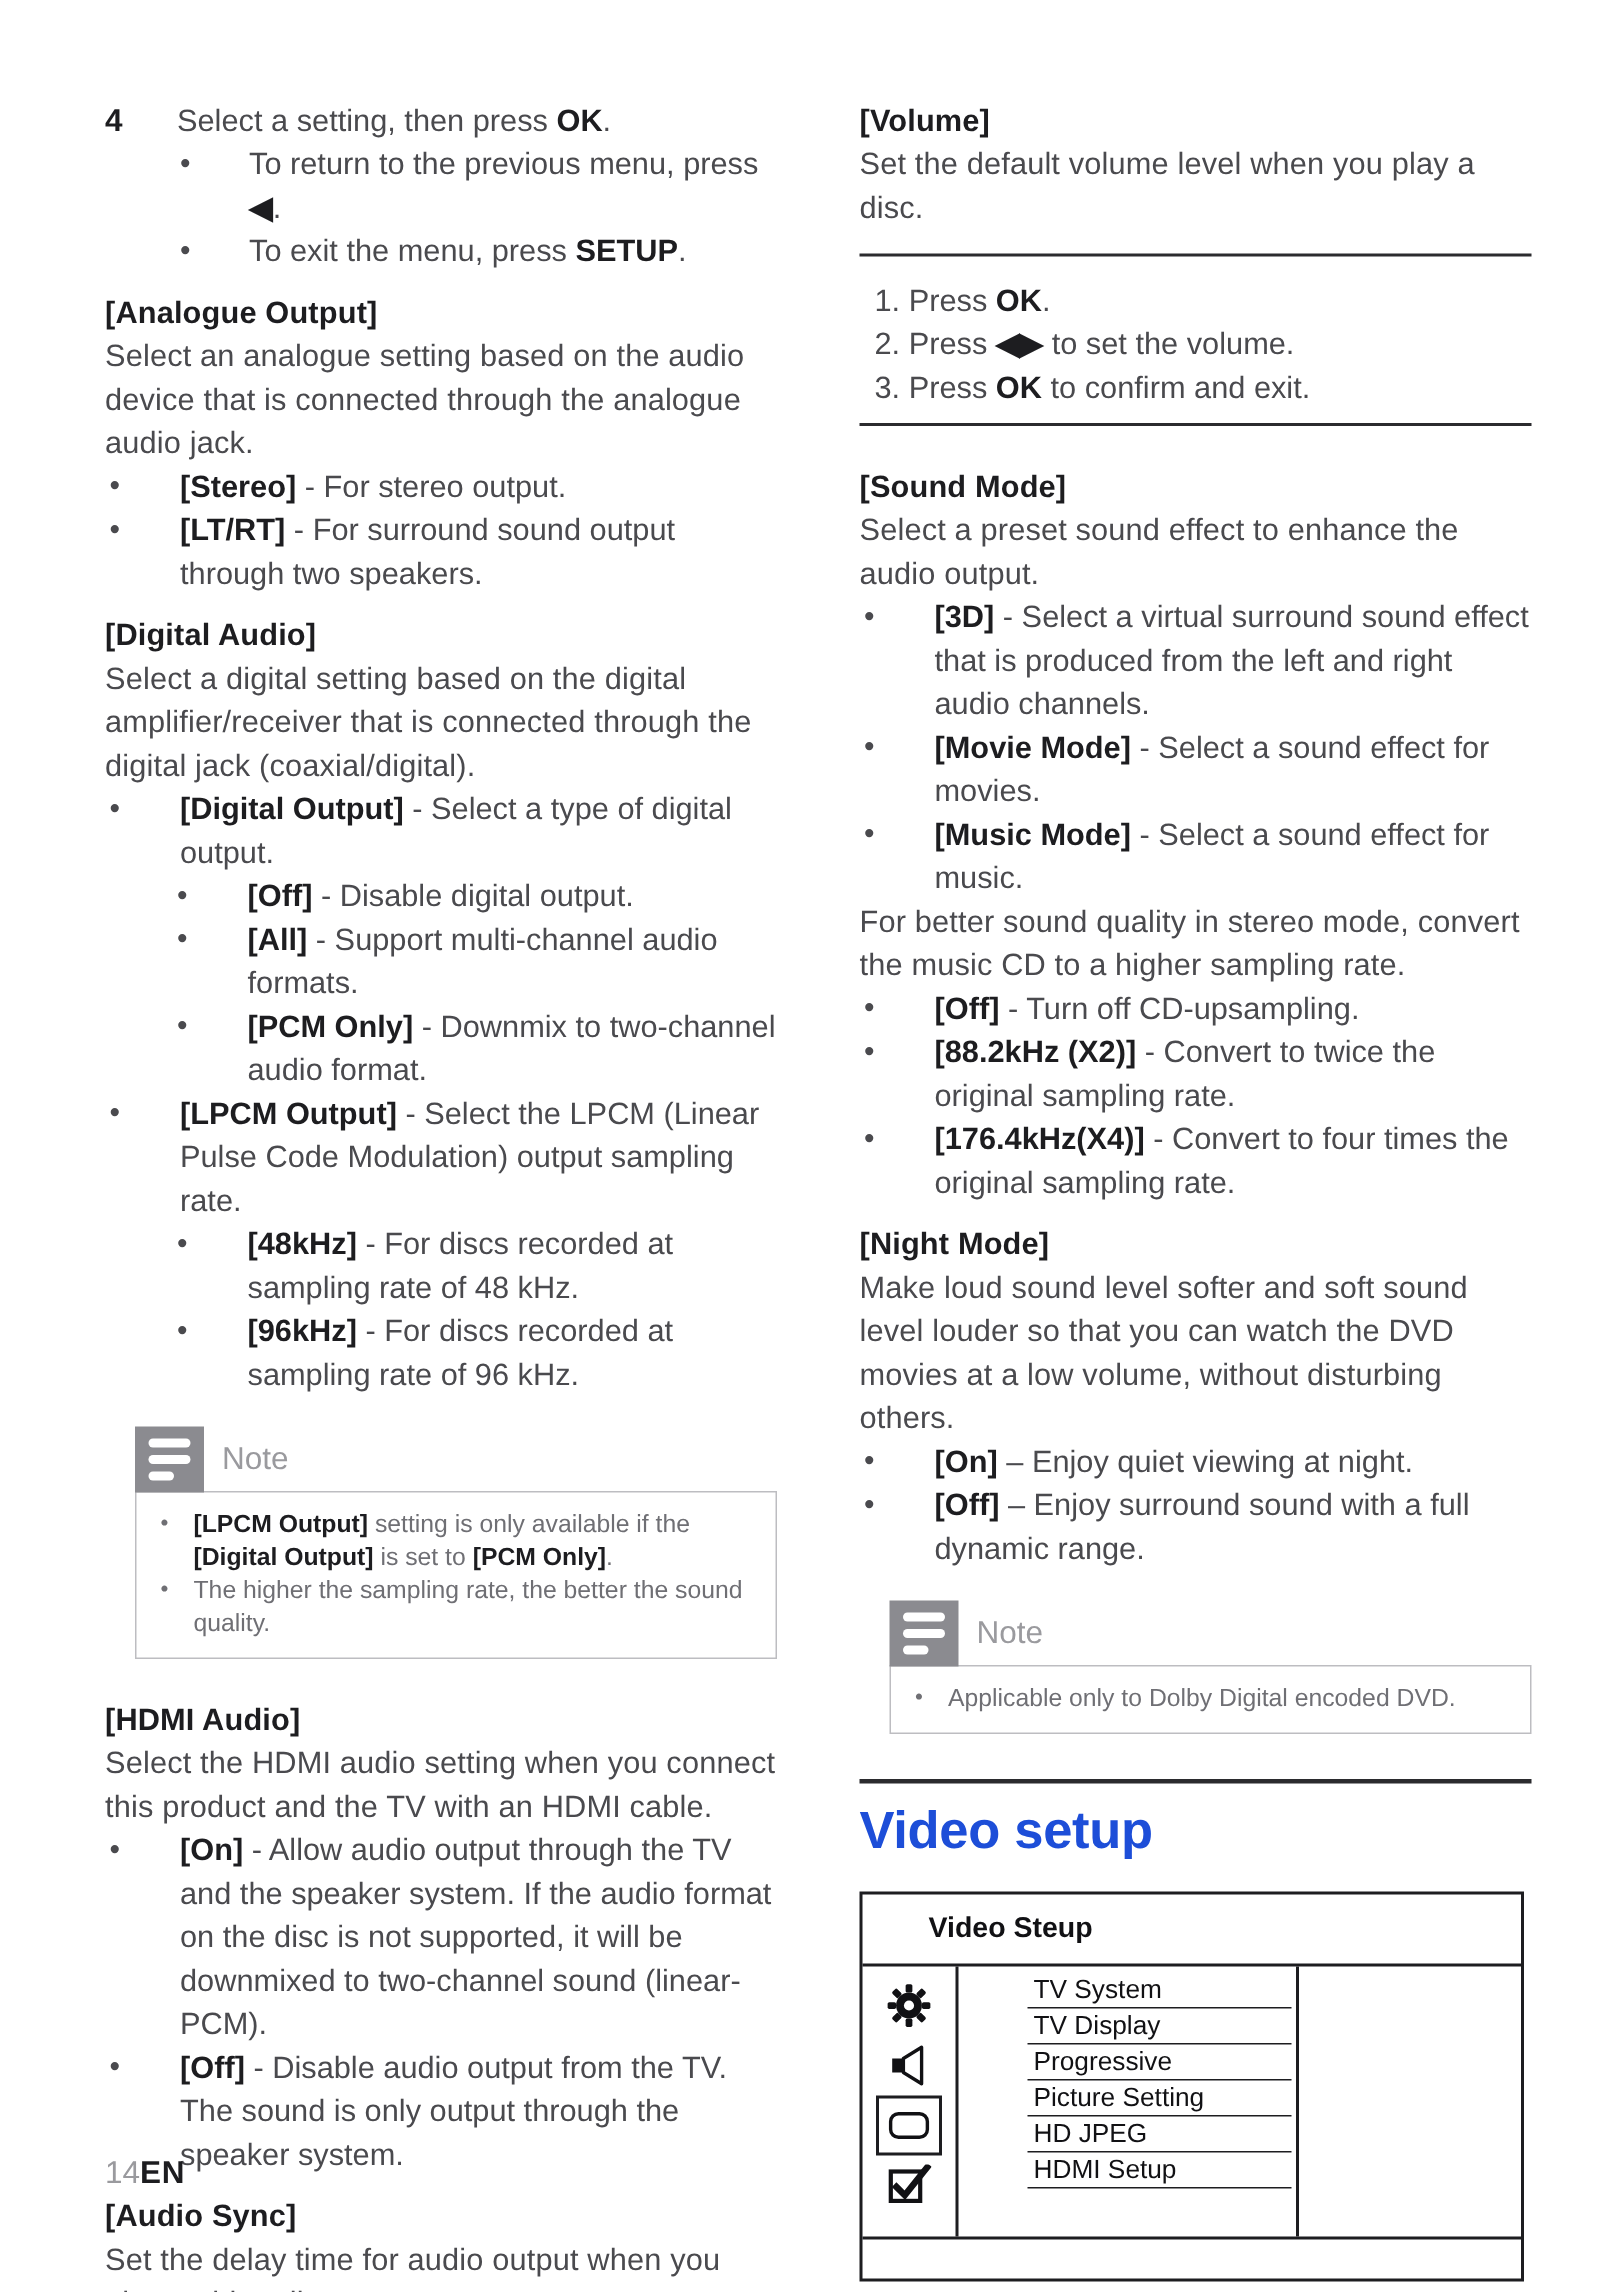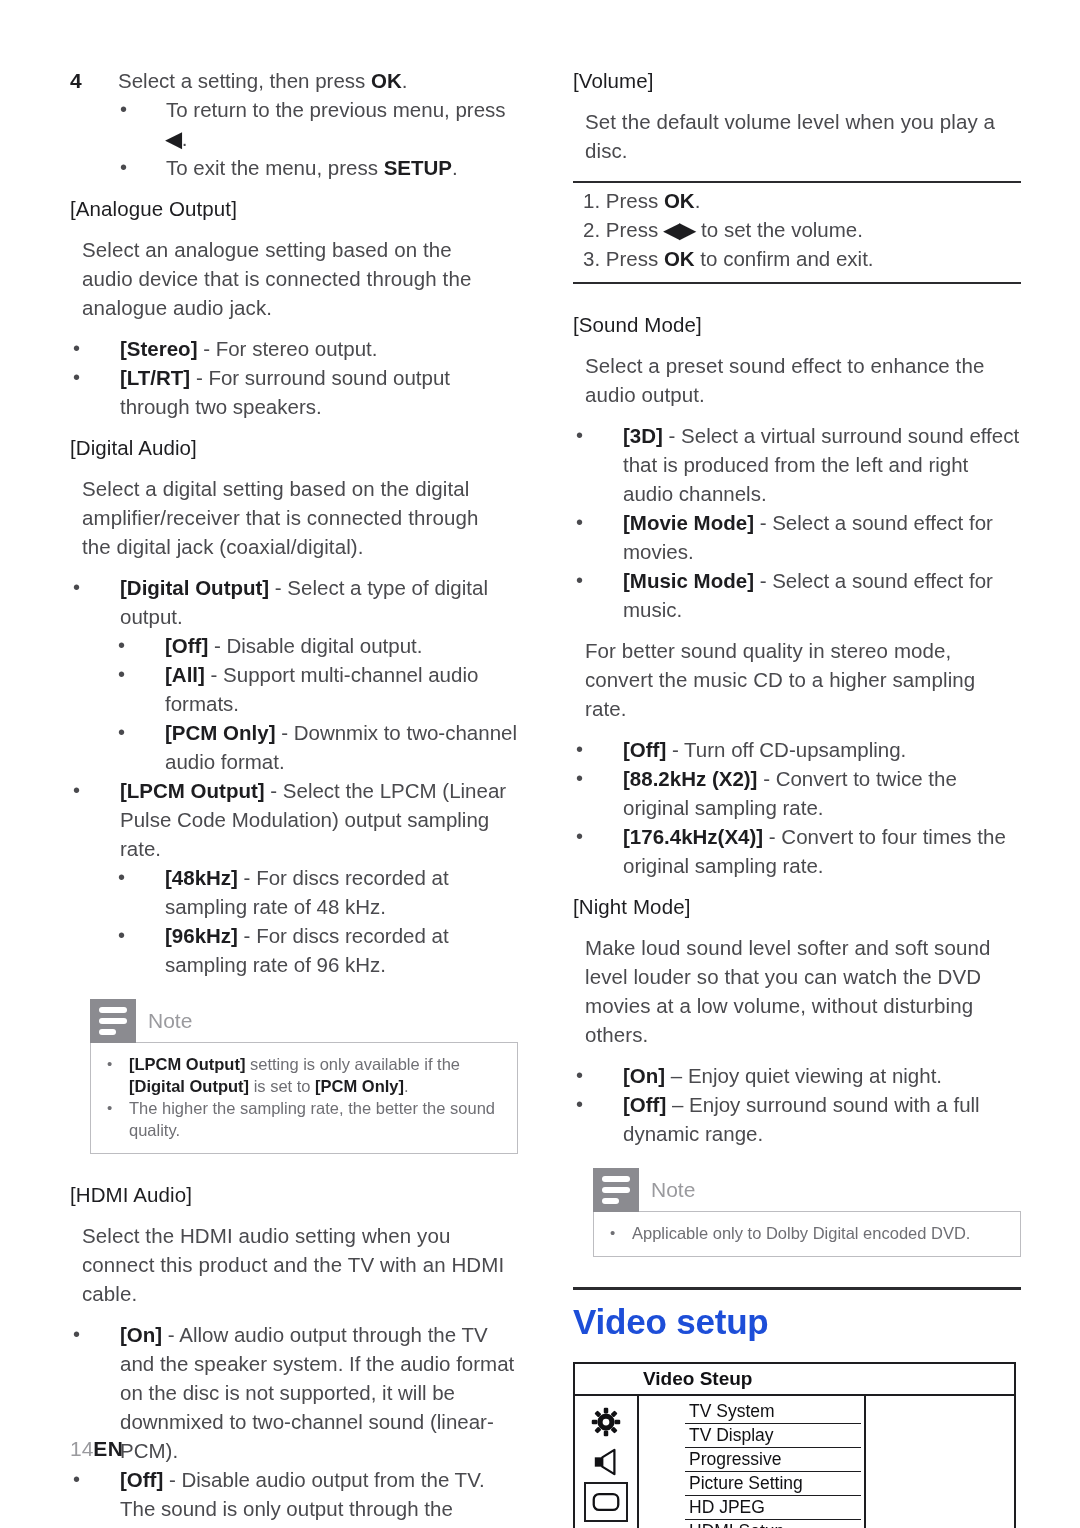--- a/index.html
+++ b/index.html
@@ -27,27 +27,27 @@
     width: 448px;
   }
   .col-left  { left: 70px; }
   .col-right { left: 573px; }
 
   
   .para {
     font-size: 20.5px;
     line-height: 29px;
     color: #4a4a4e;
-    margin: 12px;
+    margin: 0;
     letter-spacing: 0.1px;
   }
   .subhead {
     font-size: 20.5px;
     line-height: 29px;
-    font-weight: normal;
+    font-weight: bold;
     color: #1d1d20;
     margin: 12px 0 0 0;
     letter-spacing: 0.1px;
   }
   .b { font-weight: bold; color: #1d1d20; margin-top: 40px; }
 
   
   .step {
     position: relative;
     padding-left: 48px;
@@ -114,21 +114,21 @@
   ul.stepbul > li > .bullet {
     position: absolute;
     left: 50px; top: 0;
     font-size: 20px; line-height: 29px;
   }
 
   
   .proc {
     border-top: 2.2px solid #2b2b2e;
     border-bottom: 2.2px solid #2b2b2e;
-    padding: 3px 0 9px 10px;
+    padding: 15px 0 9px 10px;
     margin-top: 16px;
   }
   .proc .line {
     font-size: 20.5px;
     line-height: 29px;
     color: #4a4a4e;
   }
 
   
   .note { margin-top: 20px; padding-left: 20px; }
@@ -200,24 +200,24 @@
   
   .osd {
     margin-top: 18px;
     border: 2.2px solid #1d1d20;
     background: #ffffff;
     width: 443px;
     box-sizing: border-box;
   }
   .osd-title {
     border-bottom: 2.2px solid #1d1d20;
-    height: 32px;
+    height: 48px;
     display: flex;
     align-items: center;
-    padding-left: 68px;
+    padding-left: 44px;
     box-sizing: border-box;
   }
   .osd-title span {
     font-size: 19px;
     font-weight: bold;
     color: #111114;
   }
   .osd-main {
     display: flex;
     height: 180px;

